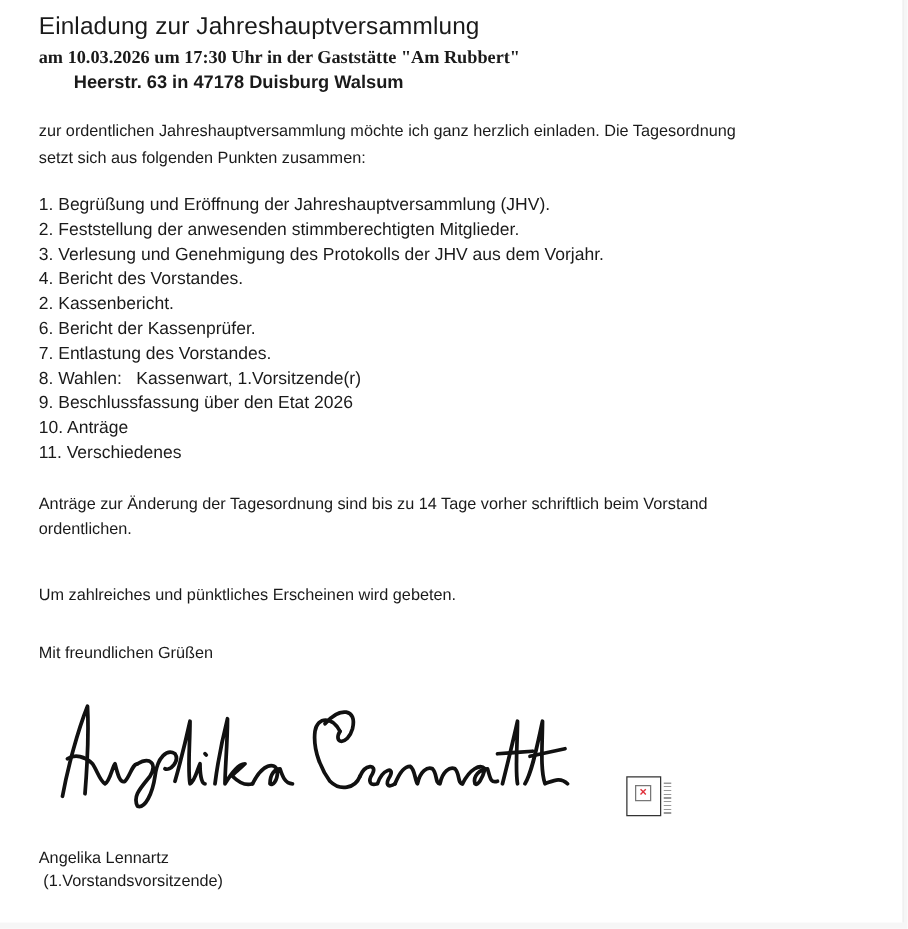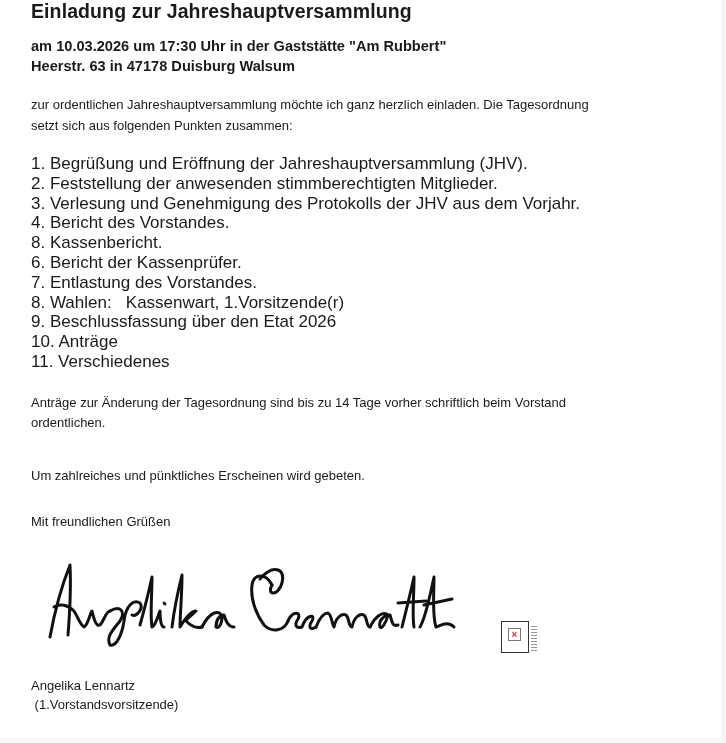--- a/index.html
+++ b/index.html
@@ -9,52 +9,52 @@
     font-family:"Liberation Sans", "DejaVu Sans", sans-serif;
     color:#1a1a1a;
     position:relative;
   }
   .page {
     position:absolute; left:0; top:0; width:722px; height:738px;
     background:#ffffff;
     border-right:1px solid #ececec;
   }
   .abs { position:absolute; white-space:nowrap; }
-  .title { left:31px; top:0; font-size:19.5px; font-weight:bold; letter-spacing:0.1px; }
+  .title { left:31px; top:10px; font-size:19.5px; font-weight:normal; letter-spacing:0.1px; }
   .sub { left:31px; font-size:14.6px; font-weight:bold; }
   .body { left:31px; font-size:13px; }
-  .list { left:31px; top:154px; font-size:17px; }
+  .list { left:31px; top:154px; font-size:14px; }
   .list div { height:19.8px; line-height:19.8px; white-space:nowrap; }
   .sig { position:absolute; left:40px; top:555px; width:450px; height:95px; }
   .broken { position:absolute; left:501px; top:621px; width:28px; height:32px;
     border:1.5px solid #333; box-sizing:border-box; background:#fff; }
   .broken .inner { position:absolute; left:6px; top:6px; width:13px; height:13px;
     border:1px solid #777; box-sizing:border-box; font-size:10px; line-height:11px;
     text-align:center; color:#e0303b; font-weight:bold; }
   .broken .ticks { position:absolute; left:29px; top:4px; width:6px; height:26px;
     background:repeating-linear-gradient(to bottom,#999 0,#999 1px,transparent 1px,transparent 3px); }
 </style>
 </head>
 <body>
 
 <div class="page">
 
   <div class="abs title">Einladung zur Jahreshauptversammlung</div>
-  <div class="abs sub" style="top:38px;">am 10.03.2026 um 17:30 Uhr in der Gaststätte "Am Rubbert"</div>
-  <div class="abs sub" style="top:58px;">Heerstr. 63 in 47178 Duisburg Walsum</div>
+  <div class="abs sub" style="top:38px;font-family:Liberation Serif, serif;">am 10.03.2026 um 17:30 Uhr in der Gaststätte "Am Rubbert"</div>
+  <div class="abs sub" style="top:58px;margin-left:28px;">Heerstr. 63 in 47178 Duisburg Walsum</div>
 
   <div class="abs body" style="top:97px;">zur ordentlichen Jahreshauptversammlung möchte ich ganz herzlich einladen. Die Tagesordnung</div>
   <div class="abs body" style="top:118px;">setzt sich aus folgenden Punkten zusammen:</div>
 
   <div class="abs list">
     <div>1. Begrüßung und Eröffnung der Jahreshauptversammlung (JHV).</div>
     <div>2. Feststellung der anwesenden stimmberechtigten Mitglieder.</div>
     <div>3. Verlesung und Genehmigung des Protokolls der JHV aus dem Vorjahr.</div>
     <div>4. Bericht des Vorstandes.</div>
-    <div>8. Kassenbericht.</div>
+    <div>2. Kassenbericht.</div>
     <div>6. Bericht der Kassenprüfer.</div>
     <div>7. Entlastung des Vorstandes.</div>
     <div style="white-space:pre;">8. Wahlen:   Kassenwart, 1.Vorsitzende(r)</div>
     <div>9. Beschlussfassung über den Etat 2026</div>
     <div>10. Anträge</div>
     <div>11. Verschiedenes</div>
   </div>
 
   <div class="abs body" style="top:395px;">Anträge zur Änderung der Tagesordnung sind bis zu 14 Tage vorher schriftlich beim Vorstand</div>
   <div class="abs body" style="top:415px;">ordentlichen.</div>

